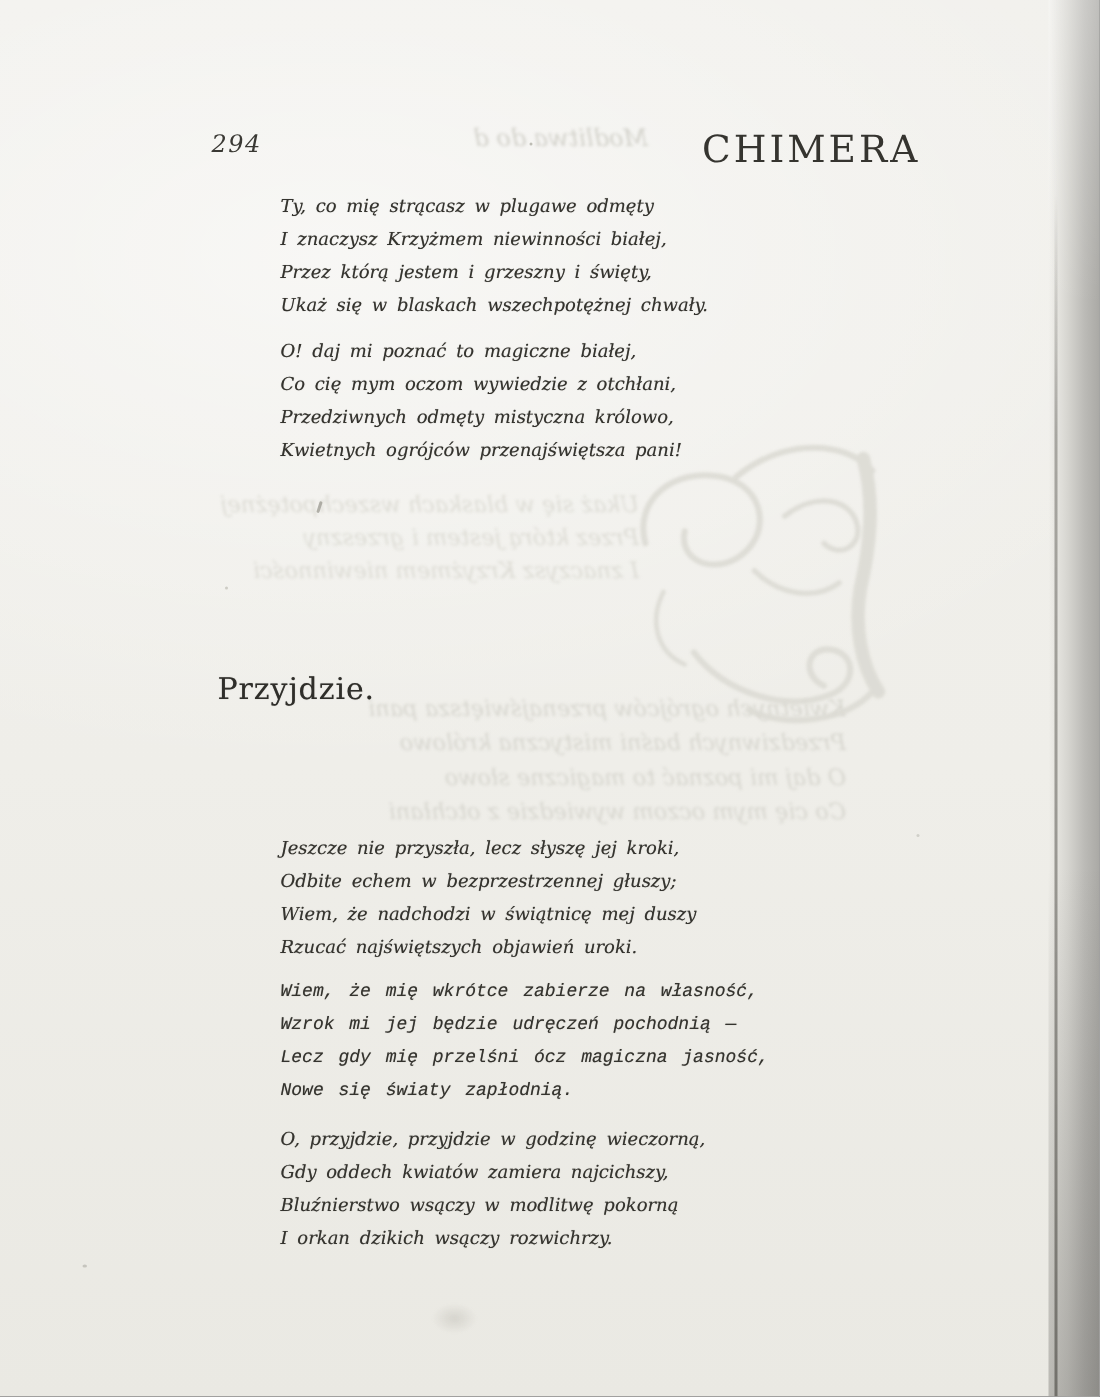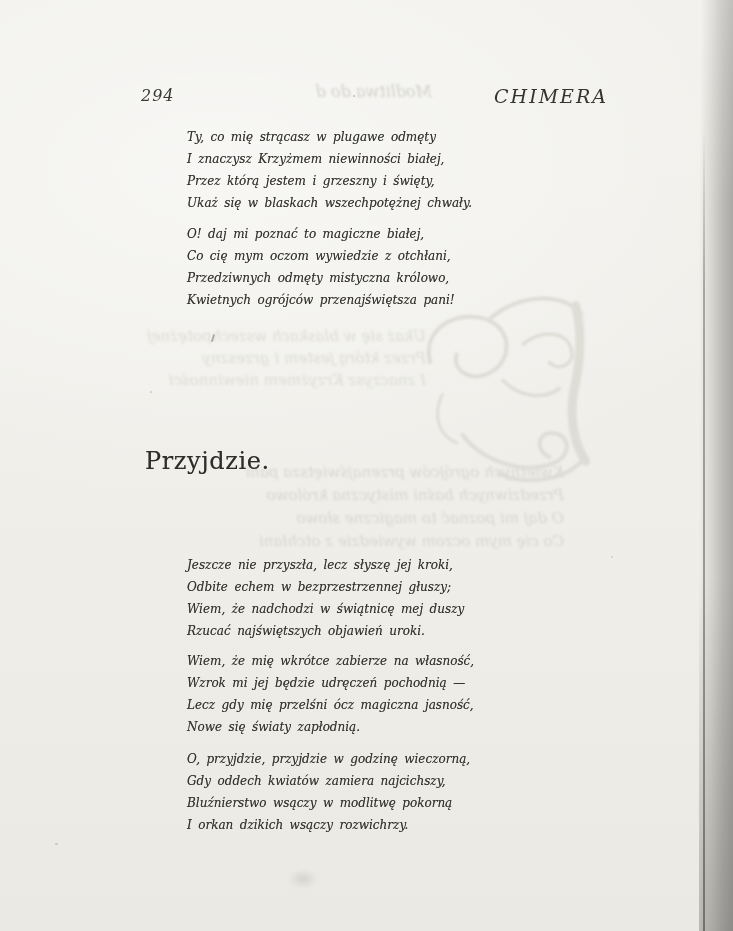--- a/index.html
+++ b/index.html
@@ -13,34 +13,34 @@
       linear-gradient(to bottom, #f1f0ec 0%, #efeee9 55%, #eae9e3 100%);
     color:#343330;
   }
   
   .pagenum{
     position:absolute;left:141px;top:86px;
     font-style:italic;font-size:16px;letter-spacing:1px;color:#3a3934;
   }
   .journal{
     position:absolute;left:468px;top:85px;width:140px;text-align:right;
-    font-style:italic;font-size:19px;letter-spacing:2px;color:#35342f;
+    font-size:25px;letter-spacing:2px;color:#35342f;
   }
   
   .stanza{
     position:absolute;left:187px;width:430px;
     font-style:italic;font-size:12px;line-height:22px;
     word-spacing:.22em;color:#34332e;
     text-shadow:0 0 .5px rgba(52,51,46,.55);
   }
   .s1{top:126px;} .s2{top:223px;}
-  .s3{top:554px;} .s4{top:650px;} .s5{top:748px;font-style:italic;}
+  .s3{top:554px;} .s4{top:650px;font-family:Liberation Mono, monospace;} .s5{top:748px;font-style:italic;}
   .section-title{
     position:absolute;left:145px;top:447px;
-    font-style:normal;font-size:24px;letter-spacing:.6px;color:#2f2e2a;
+    font-style:normal;font-size:20px;letter-spacing:.6px;color:#2f2e2a;
     text-shadow:0 0 .5px rgba(47,46,42,.5);
   }
   
   .ghost{
     position:absolute;
     font-style:italic;
     transform:scaleX(-1);
     pointer-events:none;
     user-select:none;
   }

